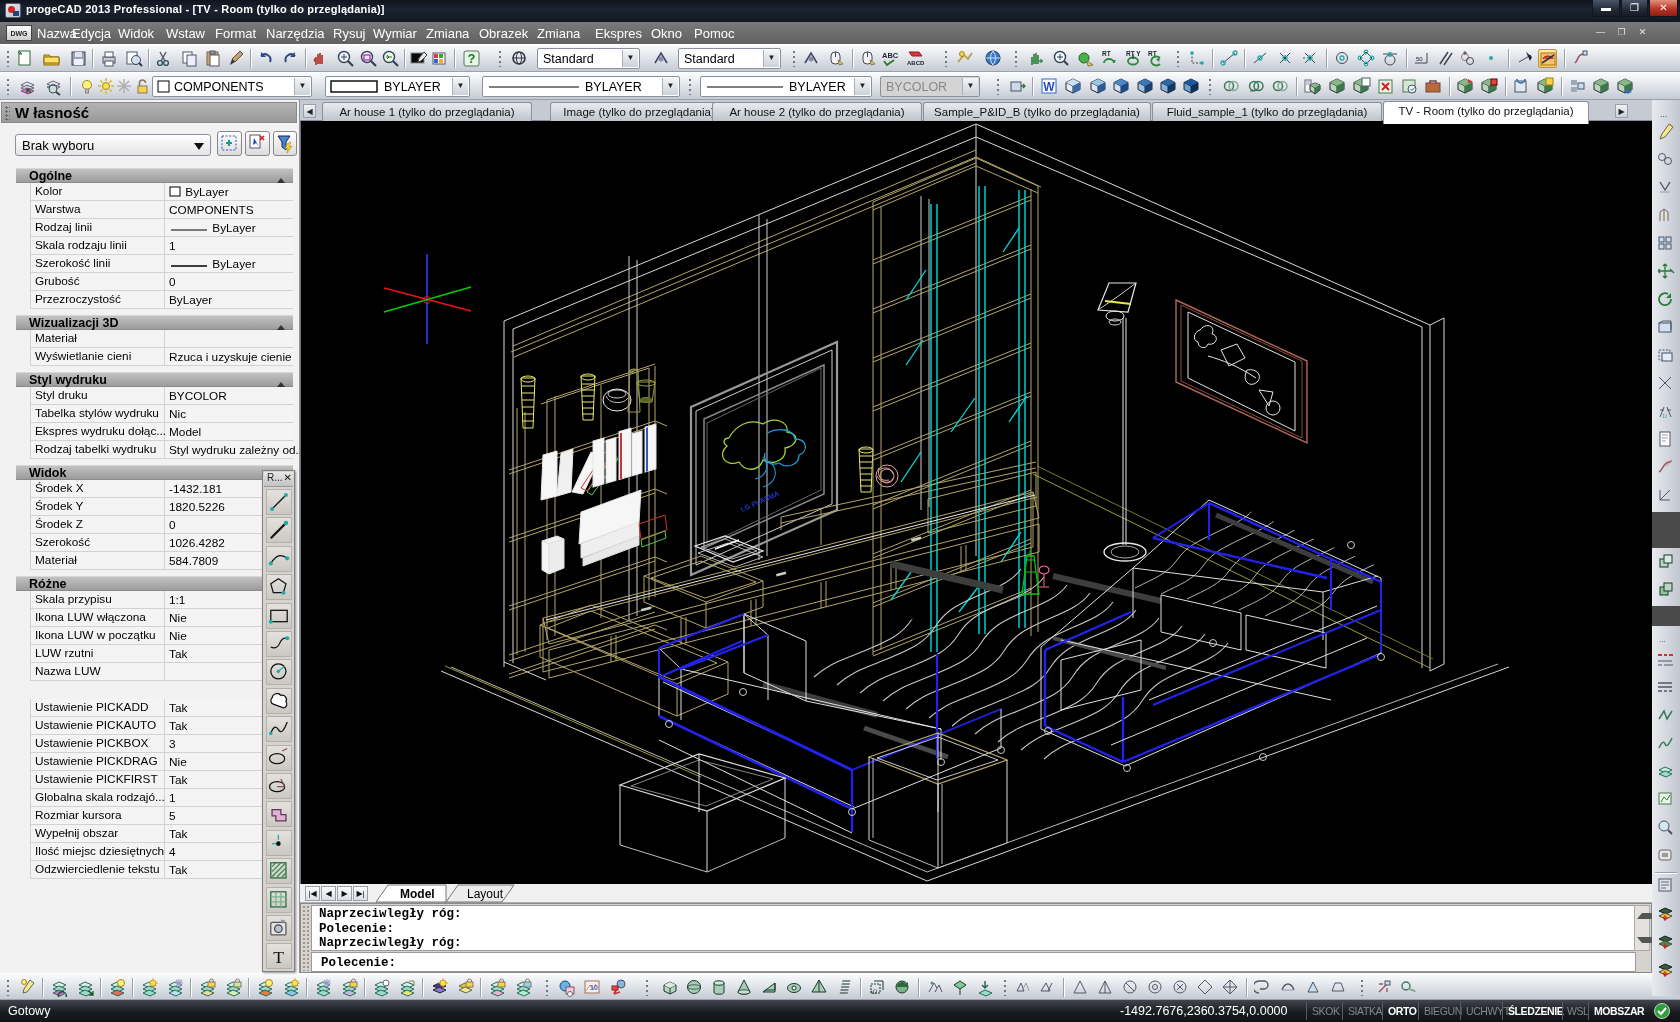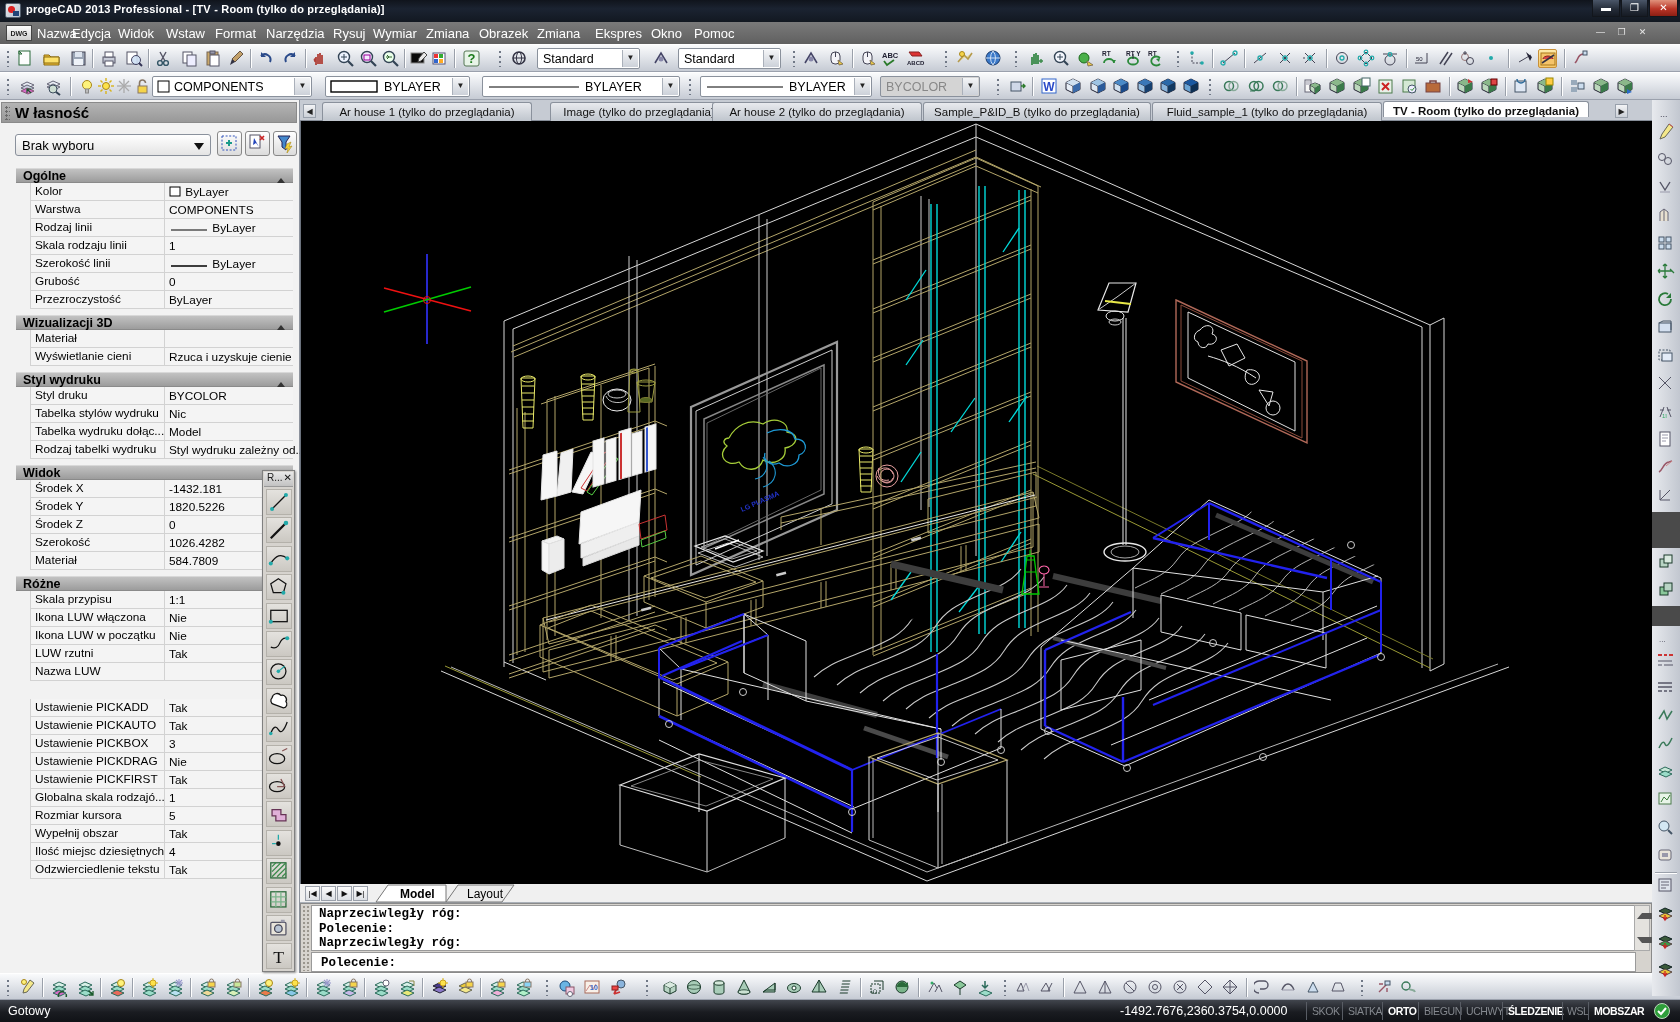--- a/index.html
+++ b/index.html
@@ -32,30 +32,30 @@
 .combo.gray{background:#d6d6d6;color:#8a8a8a}
 
 #panel{position:absolute;left:0;top:100px;width:300px;height:873px;background:#f2f2f2;border-right:1px solid #8c929c}
 #phdr{position:absolute;left:1px;top:2px;width:296px;height:21px;background:linear-gradient(180deg,#b4b4b4,#989898);border:1px solid #8a8a8a;color:#000;font-size:15px;font-weight:bold;padding-left:13px;line-height:19px}
 #phdr:before{content:"";position:absolute;left:3px;top:3px;width:5px;height:14px;background-image:radial-gradient(circle at 1.5px 1.5px,#6a6a6a 1px,transparent 1.2px);background-size:4px 4px}
 #pcombo{position:absolute;left:15px;top:34px;width:196px;height:22px;background:linear-gradient(180deg,#fff,#e4e4e4);border:1px solid #8a919c;border-radius:3px;font-size:13px;color:#000}
 #pcombo .tx{position:absolute;left:6px;top:3px}
 #pcombo .ar{position:absolute;right:6px;top:8px;width:0;height:0;border:5px solid transparent;border-top:7px solid #111}
 .pbtn{position:absolute;top:31px;width:25px;height:25px;background:linear-gradient(180deg,#fff,#dcdcdc);border:1px solid #888;border-radius:3px}
 
-.sect{position:absolute;left:16px;width:277px;height:15px;background:linear-gradient(180deg,#c2c2c2,#9c9c9c);border-top:1px solid #d8d8d8;border-bottom:1px solid #8a8a8a;font-size:12.5px;font-weight:bold;color:#000;padding-left:7px;line-height:14px}
+.sect{position:absolute;left:16px;width:277px;height:15px;background:linear-gradient(180deg,#c2c2c2,#9c9c9c);border-top:1px solid #d8d8d8;border-bottom:1px solid #8a8a8a;font-size:12.5px;font-weight:bold;color:#000;padding-left:13px;line-height:14px}
 .sect:after{content:"";position:absolute;right:8px;top:5px;width:0;height:0;border:4px solid transparent;border-bottom:5px solid #333}
 .prow{position:absolute;left:30px;width:263px;height:18px;border-bottom:1px solid #d2d2d2;border-left:1px solid #d2d2d2;font-size:11.8px;color:#000;background:#f4f4f4}
 .prow .lb{position:absolute;left:4px;top:1px;white-space:nowrap}
 .prow .vl{position:absolute;left:138px;top:2px;white-space:nowrap}
 .prow:before{content:"";position:absolute;left:133px;top:0;width:1px;height:18px;background:#d2d2d2}
 
 #tabbar{position:absolute;left:300px;top:100px;width:1352px;height:21px;background:#c6cbd3;border-bottom:1px solid #868d98}
 .dtab{position:absolute;top:2px;height:19px;background:linear-gradient(180deg,#e8eaee,#bfc5cd);border:1px solid #8a919c;border-bottom:none;border-radius:3px 3px 0 0;font-size:11.5px;color:#111;text-align:center;padding-top:3px;white-space:nowrap}
-.dtab.act{background:#fff;font-weight:bold;top:1px;height:16px;z-index:3}
+.dtab.act{background:#fff;font-weight:normal;top:1px;height:23px;z-index:3}
 .tabarr{position:absolute;top:4px;width:13px;height:14px;background:linear-gradient(180deg,#f2f3f5,#ccd1d8);border:1px solid #98a0ab;font-size:8px;text-align:center;line-height:13px;color:#222}
 
 #canvas{position:absolute;left:300px;top:121px;width:1352px;height:763px;background:#000;border-left:1px solid #6c737e}
 
 #modelbar{position:absolute;left:300px;top:884px;width:1352px;height:19px;background:#f0f0f0;border-bottom:1px solid #aab0b8;font-size:12px;color:#000}
 .navb{position:absolute;top:2px;width:15px;height:15px;background:linear-gradient(180deg,#fcfcfc,#dcdfe4);border:1px solid #9aa0aa;text-align:center;font-size:8px;line-height:14px;color:#111}
 
 #cmd{position:absolute;left:300px;top:903px;width:1352px;height:70px;background:#d6d3ce;border:1px solid #8a8a8a}
 #cmdgrip{position:absolute;left:1px;top:1px;width:9px;height:66px;background:#d6d3ce;background-image:radial-gradient(circle at 2px 2px,#9a968e 1px,transparent 1.2px);background-size:4px 4px}
 #cmdtext{position:absolute;left:10px;top:1px;width:1325px;height:46px;background:#fff;border:1px solid #9a9a9a;font-family:"Liberation Mono",monospace;font-size:12.5px;font-weight:bold;color:#000;padding:1px 0 0 7px;line-height:14.5px}
@@ -653,21 +653,21 @@
 <div class="sect" style="top:272px">Styl wydruku</div>
 <div class="prow" style="top:287px">
         <span class="lb">Styl druku</span>
         <span class="vl">BYCOLOR</span>
       </div>
 <div class="prow" style="top:305px">
         <span class="lb">Tabelka stylów wydruku</span>
         <span class="vl">Nic</span>
       </div>
 <div class="prow" style="top:323px">
-        <span class="lb">Tabelka wydruku dołąc...</span>
+        <span class="lb">Ekspres wydruku dołąc...</span>
         <span class="vl">Model</span>
       </div>
 <div class="prow" style="top:341px">
         <span class="lb">Rodzaj tabelki wydruku</span>
         <span class="vl">Styl wydruku zależny od...</span>
       </div>
 <div class="sect" style="top:365px">Widok</div>
 <div class="prow" style="top:380px">
         <span class="lb">Środek X</span>
         <span class="vl">-1432.181</span>

